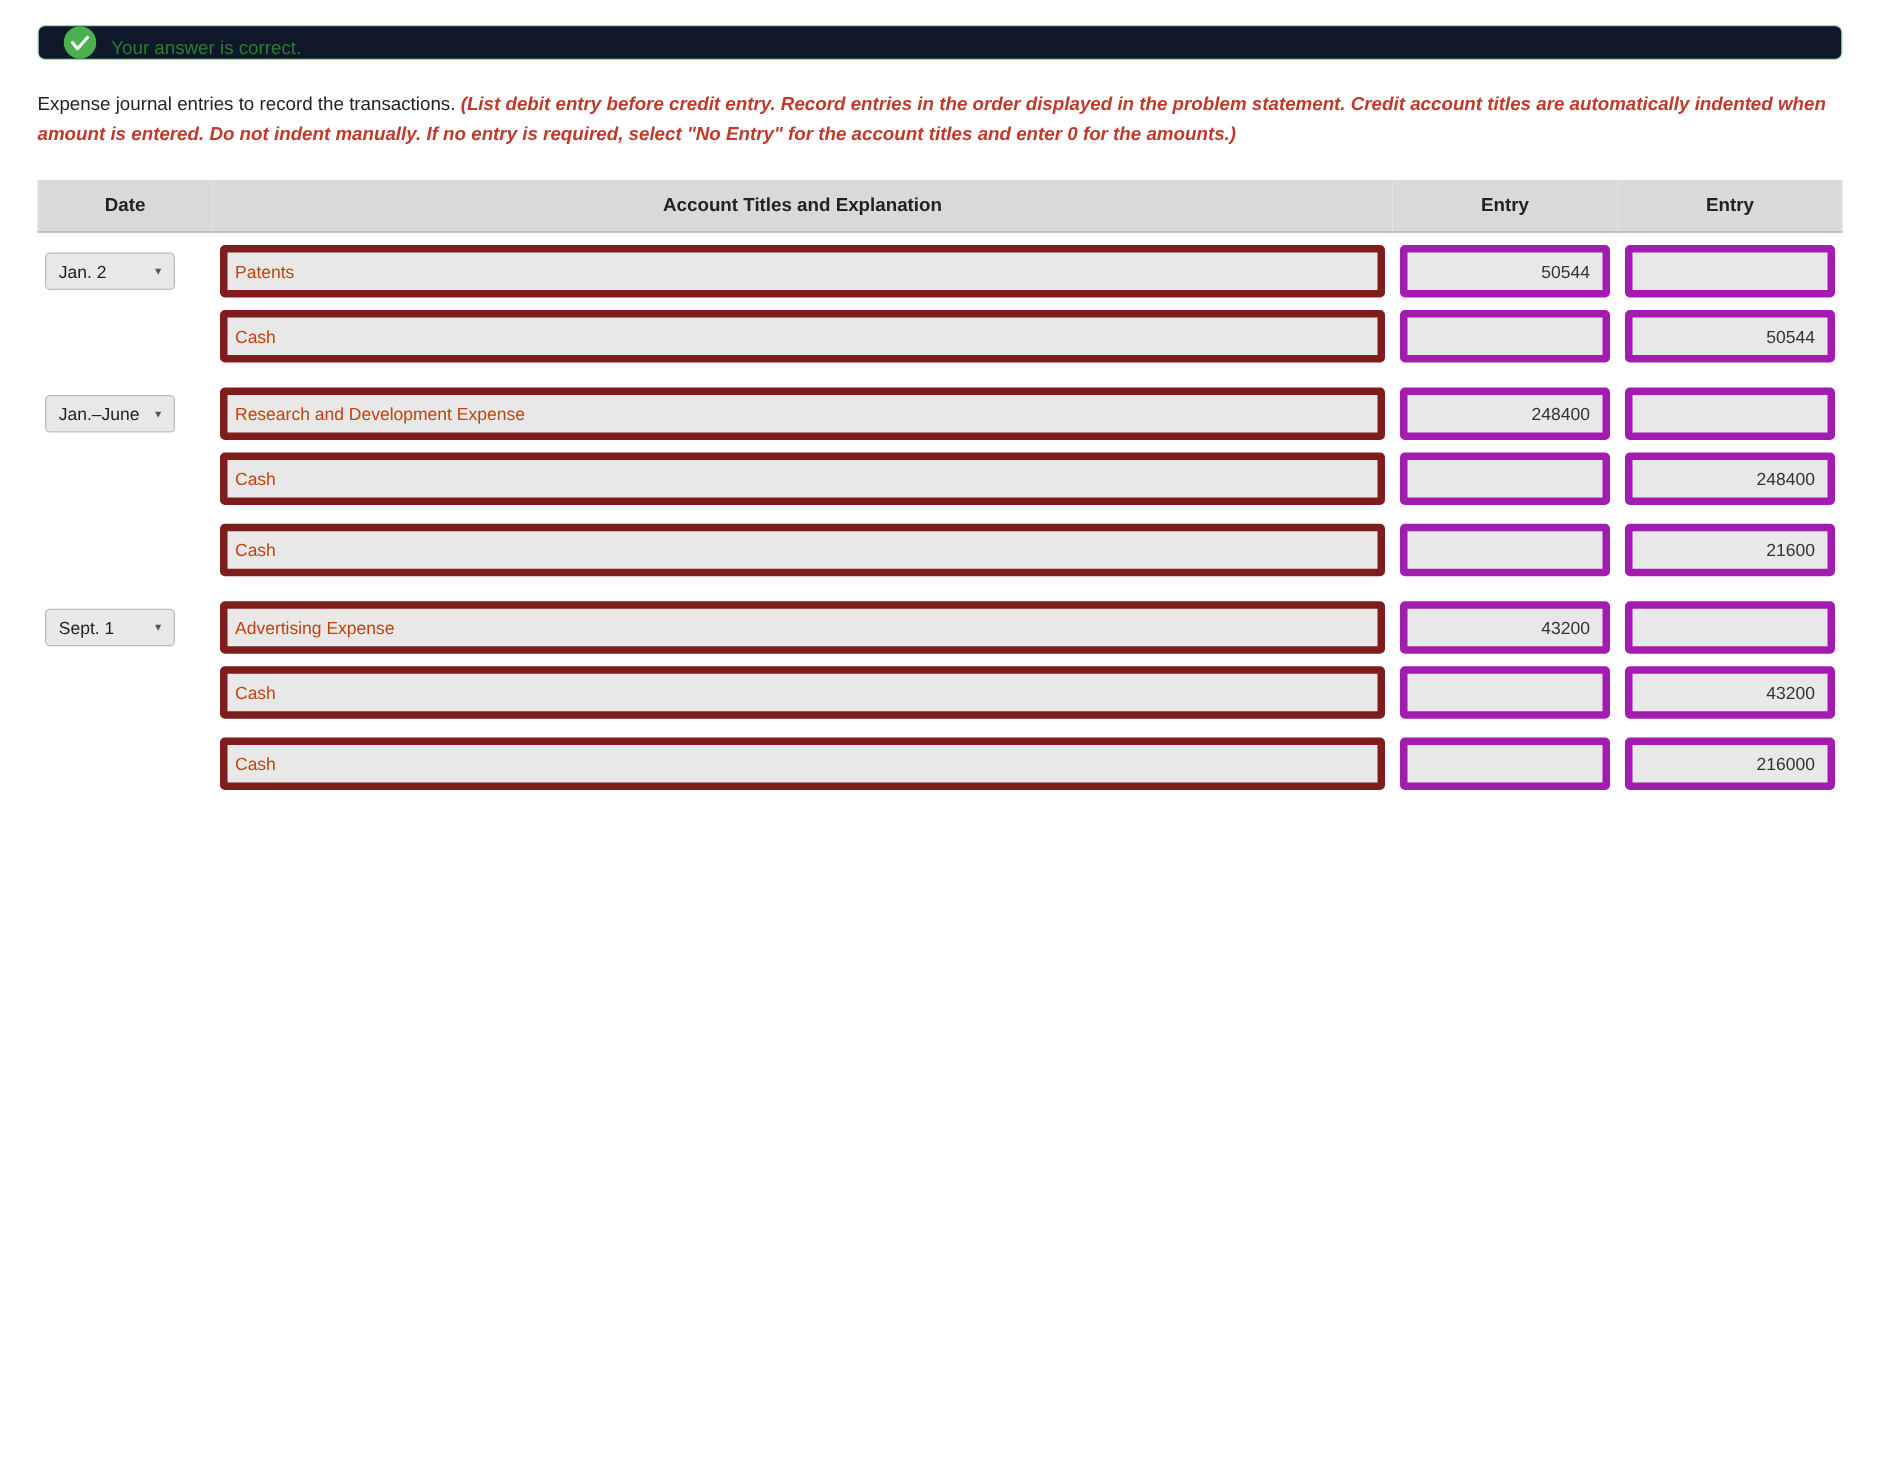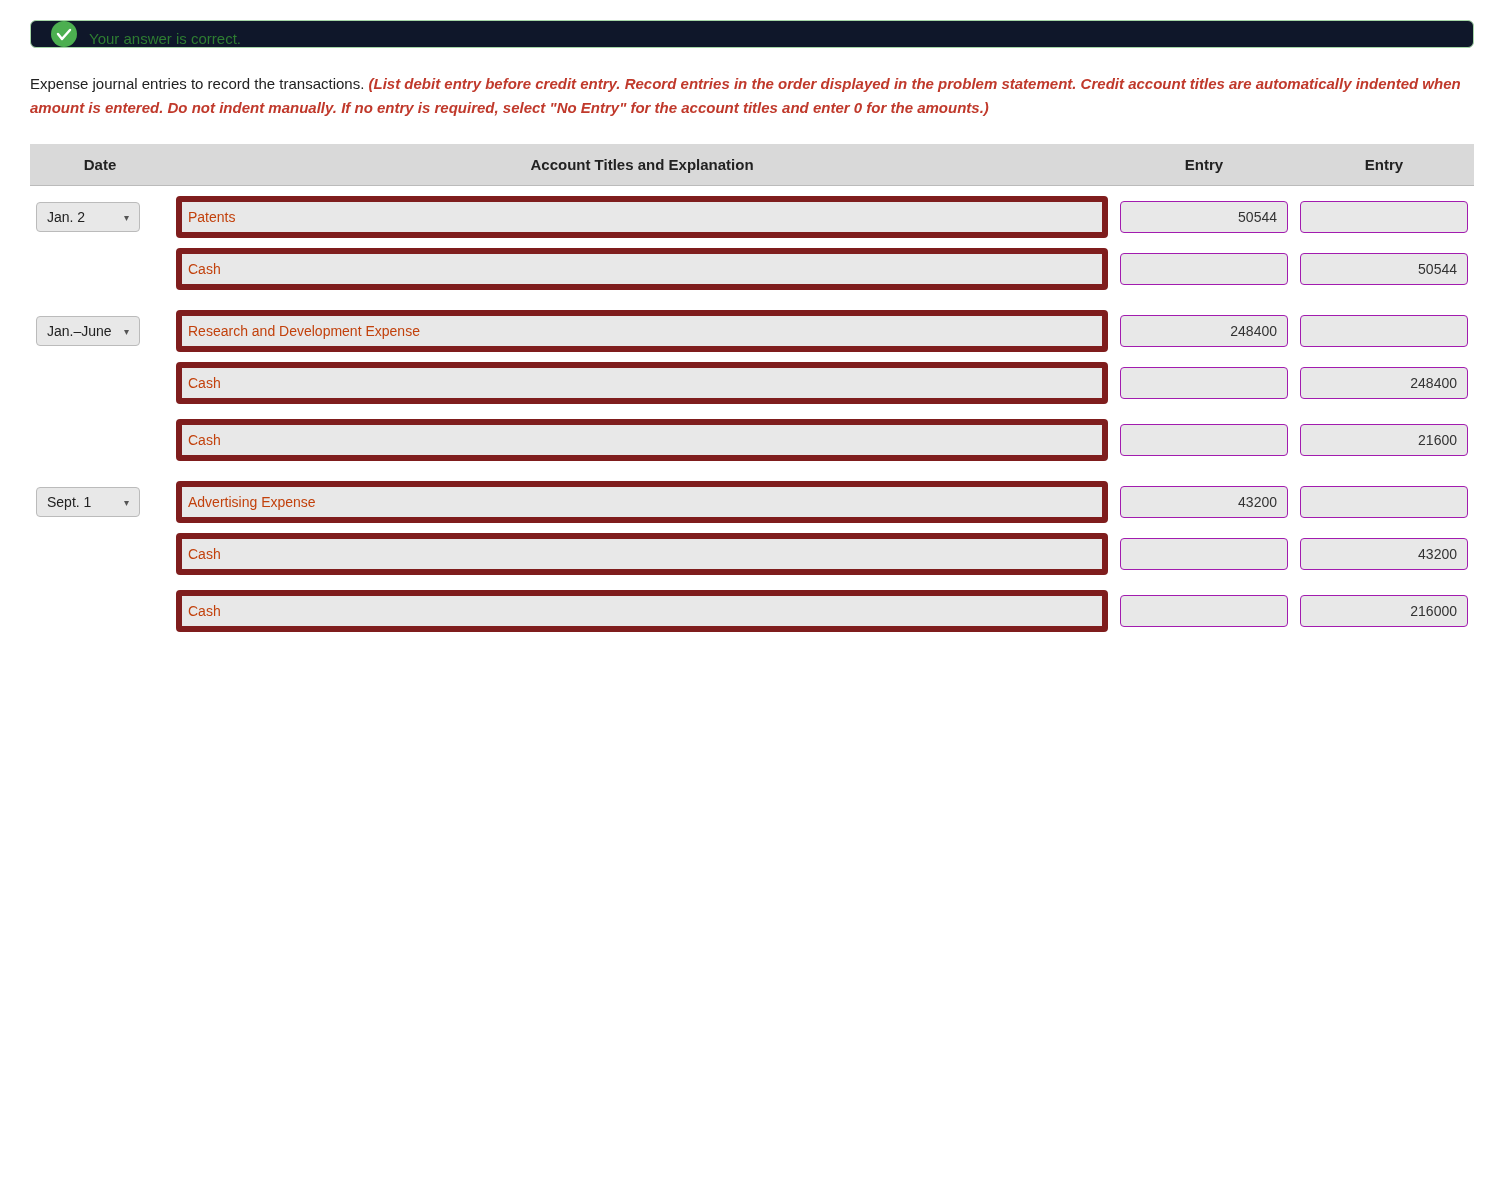--- a/index.html
+++ b/index.html
@@ -113,21 +113,21 @@
       border: 6px solid #7f1d1d;
       border-radius: 4px;
       padding: 7px 6px;
       font-size: 14px;
       width: 100%;
       color: #c2410c;
     }
 
     .amount-input {
       background: #e8e8e8;
-      border: 1px solid #a21caf;
+      border: 6px solid #a21caf;
       border-radius: 4px;
       padding: 7px 10px;
       font-size: 14px;
       width: 100%;
       text-align: right;
       color: #333;
     }
 
     .col-date { width: 135px; }
     .col-account { }

